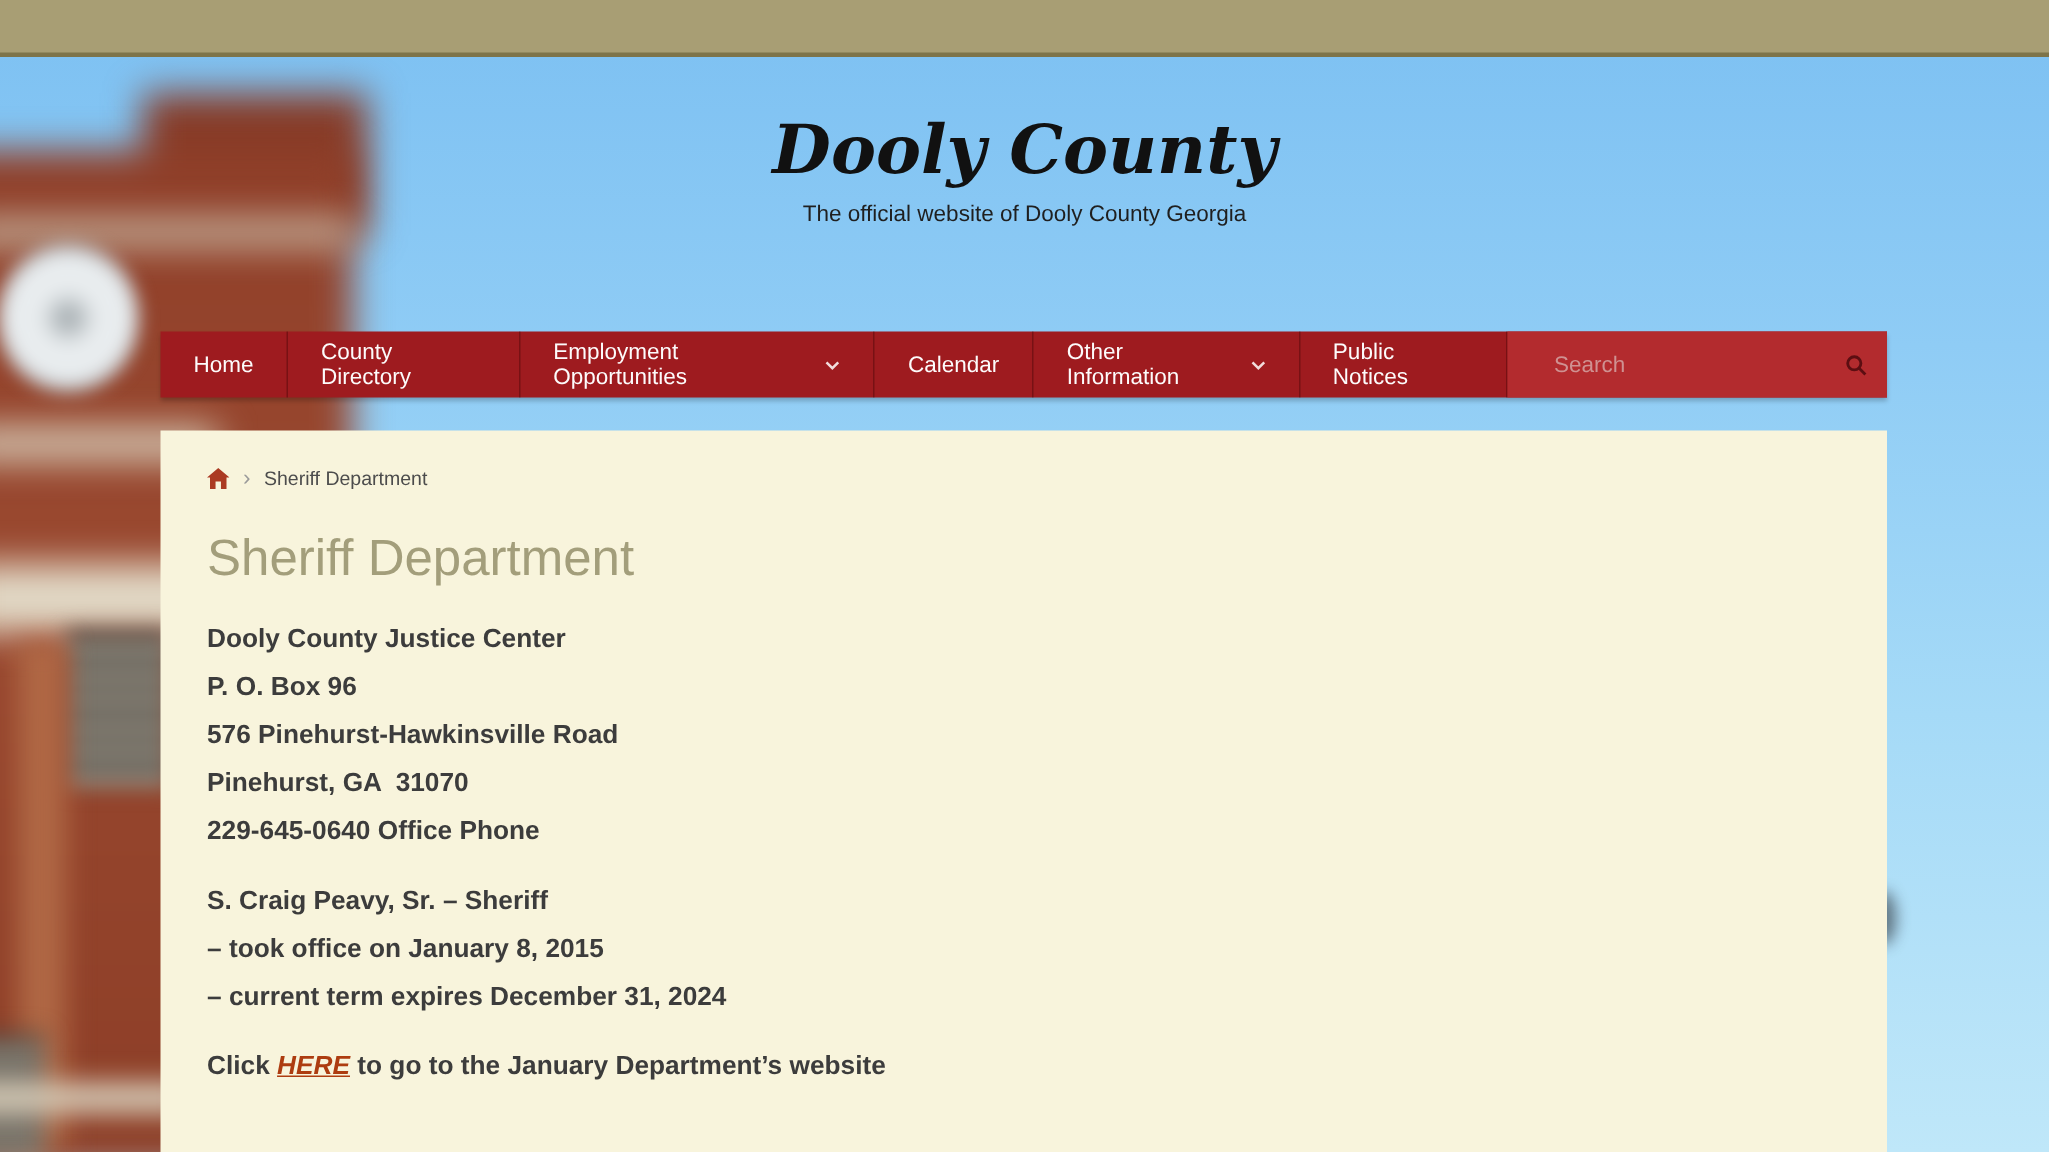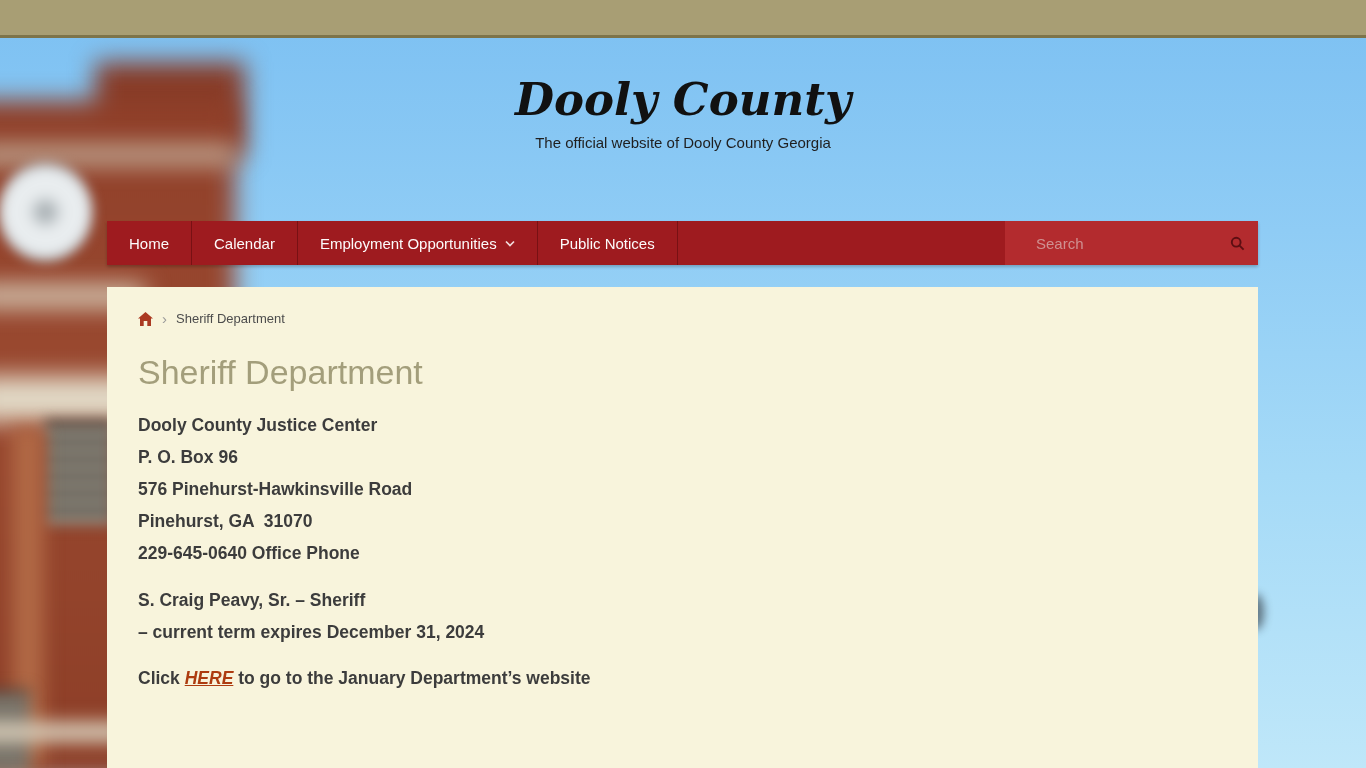--- a/index.html
+++ b/index.html
@@ -96,24 +96,33 @@
   <header class="site-header">
     <div class="site-title">Dooly County</div>
     <div class="site-desc">The official website of Dooly County Georgia</div>
   </header>
 
   <nav class="navbar">
     <a class="nav-item">
         <span>Home</span>
       </a>
     <a class="nav-item">
+        <span>County Directory</span>
+      </a>
+    <a class="nav-item">
+        <span>Employment Opportunities</span>
+        <svg class="nav-chevron" viewBox="0 0 10 7">
+          <polyline points="1,1.5 5,5.5 9,1.5" fill="none" stroke="#f2dcdc" stroke-width="1.7"></polyline>
+        </svg>
+      </a>
+    <a class="nav-item">
         <span>Calendar</span>
       </a>
     <a class="nav-item">
-        <span>Employment Opportunities</span>
+        <span>Other Information</span>
         <svg class="nav-chevron" viewBox="0 0 10 7">
           <polyline points="1,1.5 5,5.5 9,1.5" fill="none" stroke="#f2dcdc" stroke-width="1.7"></polyline>
         </svg>
       </a>
     <a class="nav-item">
         <span>Public Notices</span>
       </a>
     <div class="nav-spacer"></div>
     <div class="searchbox">
       <input type="text" placeholder="Search" style="">
@@ -143,19 +152,20 @@
     <p class="para addr">
         <span class="line">Dooly County Justice Center</span>
         <span class="line">P. O. Box 96</span>
         <span class="line">576 Pinehurst-Hawkinsville Road</span>
         <span class="line">Pinehurst, GA  31070</span>
         <span class="line">229-645-0640 Office Phone</span>
       </p>
 
     <p class="para">
         <span class="line">S. Craig Peavy, Sr. – Sheriff</span>
+        <span class="line">– took office on January 8, 2015</span>
         <span class="line">– current term expires December 31, 2024</span>
       </p>
 
     <p class="linkline"><span>Click </span><a class="here-link">HERE</a><span> to go to the January Department’s website</span></p>
 
   </main>
 </div>
 
 </body></html>

